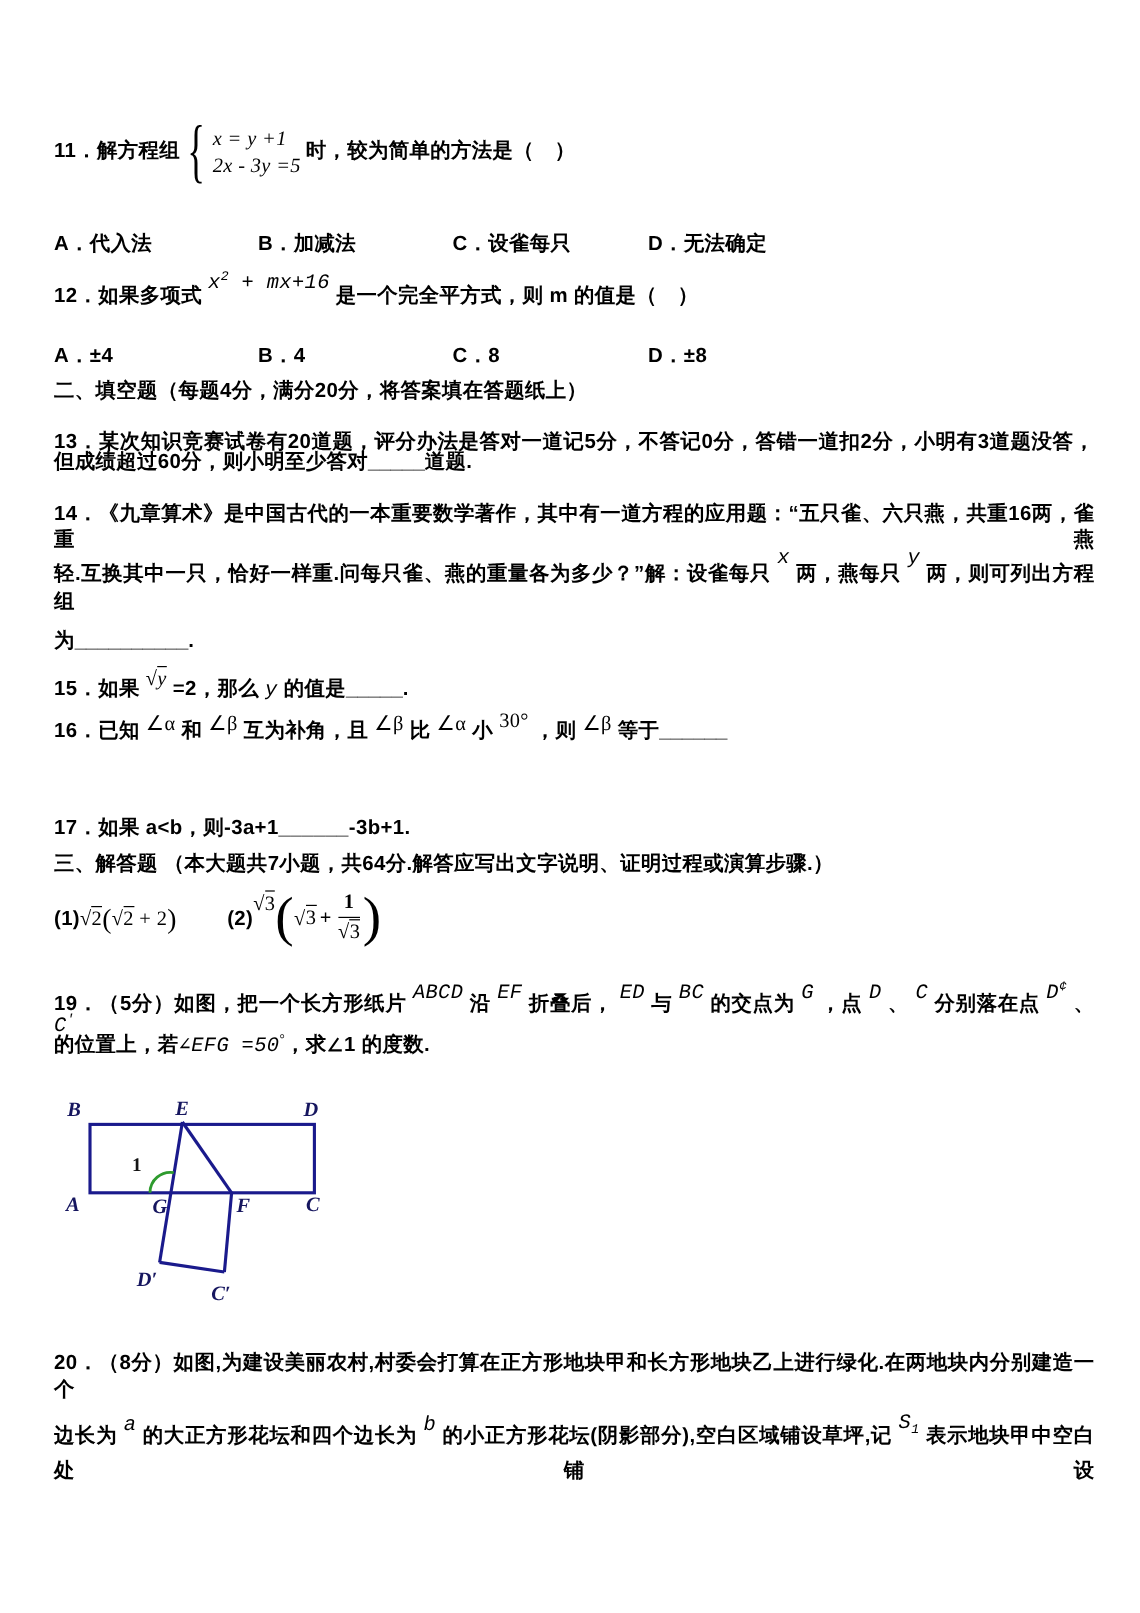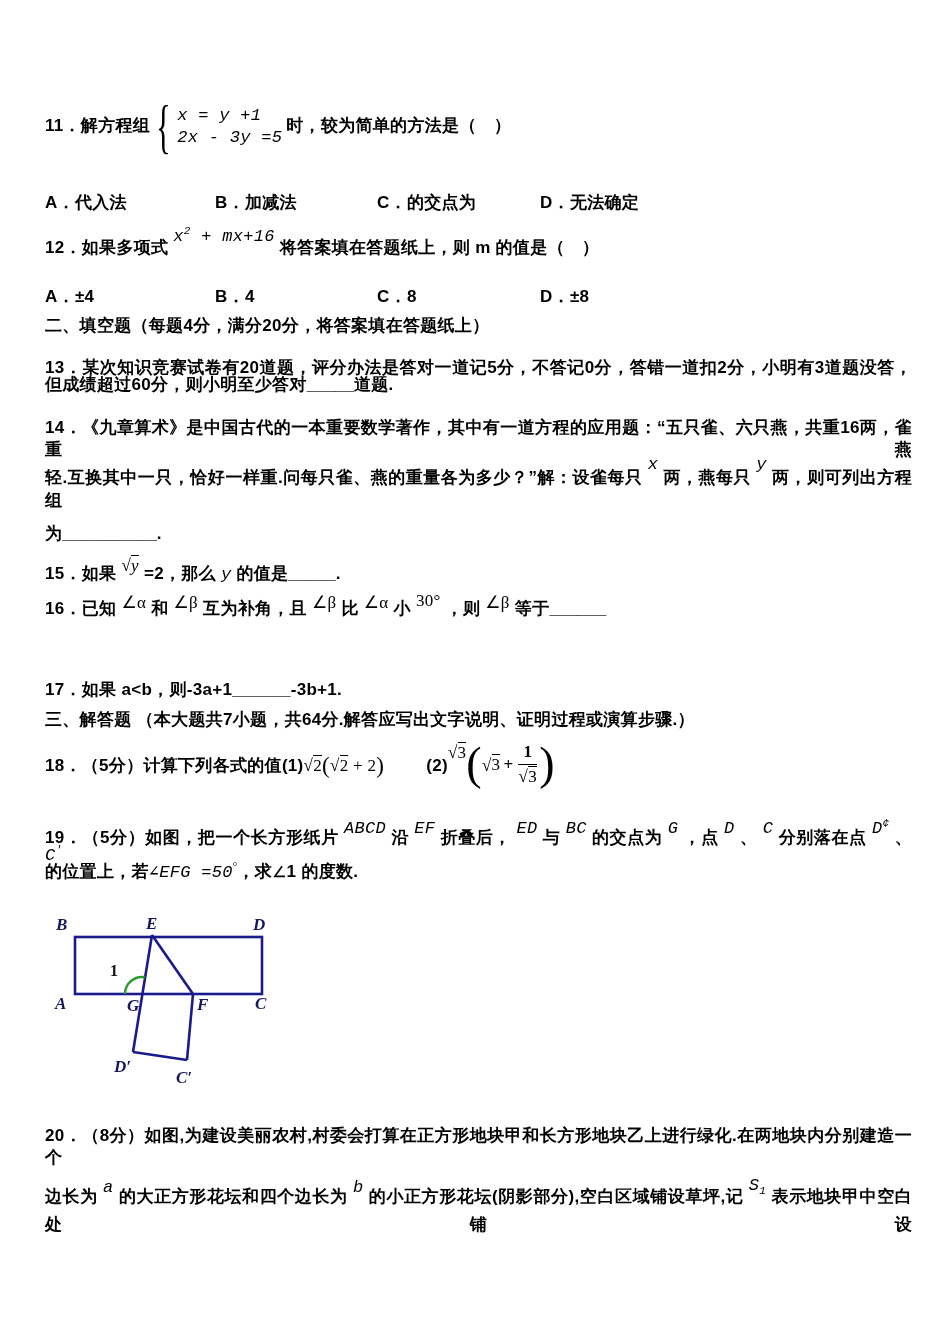--- a/index.html
+++ b/index.html
@@ -22,21 +22,21 @@
   sup{font-size:11px;}
   .optrow{height:22px;}
   .opt{position:absolute;top:4px;}
   .opt.b{left:170px}.opt.c{left:332px}.opt.d{left:495px}
   .eqrow{display:flex;align-items:center;}
   .brace{
     display:inline-block;font-family:"Liberation Serif",serif;font-weight:400;
     font-size:56px;line-height:1;transform:scale(.55,1.05);transform-origin:center;
   }
   .eqcol{display:inline-flex;flex-direction:column;gap:3px;margin:0 4px 0 0;}
-  .eq{font-family:Liberation Mono, monospace;font-style:italic;font-weight:400;font-size:17px;line-height:19px;}
+  .eq{font-family:Liberation Serif, serif;font-style:italic;font-weight:400;font-size:17px;line-height:19px;}
   .rad{font-family:"Liberation Serif",serif;font-style:normal;font-weight:400;}
   .ovl{border-top:1.4px solid #000;padding-top:0;font-family:"Liberation Serif",serif;}
   .paren1{font-size:23px;font-weight:400;vertical-align:-2px;font-style:normal;}
   .bigparen{
     font-family:"Liberation Serif",serif;font-size:46px;font-weight:300;
     vertical-align:middle;line-height:.8;position:relative;top:-2px;
   }
   .frac{
     display:inline-block;vertical-align:middle;text-align:center;
     font-family:"Liberation Serif",serif;position:relative;top:-2px;margin:0 2px;
@@ -58,28 +58,28 @@
   <span class="eqcol">
     <span class="eq">x = y +1</span>
     <span class="eq">2x - 3y =5</span>
   </span>
   <span>时，较为简单的方法是（　）</span>
 </div>
 
 <div class="line optrow" style="top:188px;">
   <span class="opt">A．代入法</span>
   <span class="opt b">B．加减法</span>
-  <span class="opt c">C．的交点为</span>
+  <span class="opt c">C．设雀每只</span>
   <span class="opt d">D．无法确定</span>
 </div>
 
 <div class="line" style="top:232px;">
   <span>12．如果多项式</span>
   <span class="mathit r12"><span>x</span><sup>2</sup><span> + mx+16</span></span>
-  <span>将答案填在答题纸上，则 m 的值是（　）</span>
+  <span>是一个完全平方式，则 m 的值是（　）</span>
 </div>
 
 <div class="line optrow" style="top:282px;">
   <span class="opt">A．±4</span>
   <span class="opt b">B．4</span>
   <span class="opt c">C．8</span>
   <span class="opt d">D．±8</span>
 </div>
 
 <div class="line" style="top:315px;">二、填空题（每题4分，满分20分，将答案填在答题纸上）</div>
@@ -121,21 +121,20 @@
   <span>，则</span>
   <span class="mup r6">∠β</span>
   <span>等于</span><span class="blank">______</span>
 </div>
 
 <div class="line" style="top:679px;">17．如果 a&lt;b，则-3a+1______-3b+1.</div>
 
 <div class="line" style="top:709px;">三、解答题 （本大题共7小题，共64分.解答应写出文字说明、证明过程或演算步骤.）</div>
 
 <div class="line eqrow" style="top:737px;height:58px;">
-  <span>18．（5分）计算下列各式的值</span>
   <span>(1)</span>
   <span>
     <span class="rad">√</span><span class="ovl mup">2</span><span class="mup paren1">(</span><span class="rad">√</span><span class="ovl mup">2</span><span class="mup"> + 2</span><span class="mup paren1">)</span>
   </span>
   <span class="gap40"></span>
   <span>(2)</span>
   <span>
     <span class="r12"><span class="rad">√</span><span class="ovl mup">3</span></span><span class="bigparen">(</span><span class="rad">√</span><span class="ovl mup">3</span><span class="plus">+</span><span class="frac"><span class="num">1</span><span class="den"><span class="rad">√</span><span class="ovl mup">3</span></span></span><span class="bigparen">)</span>
   </span>
 </div>

